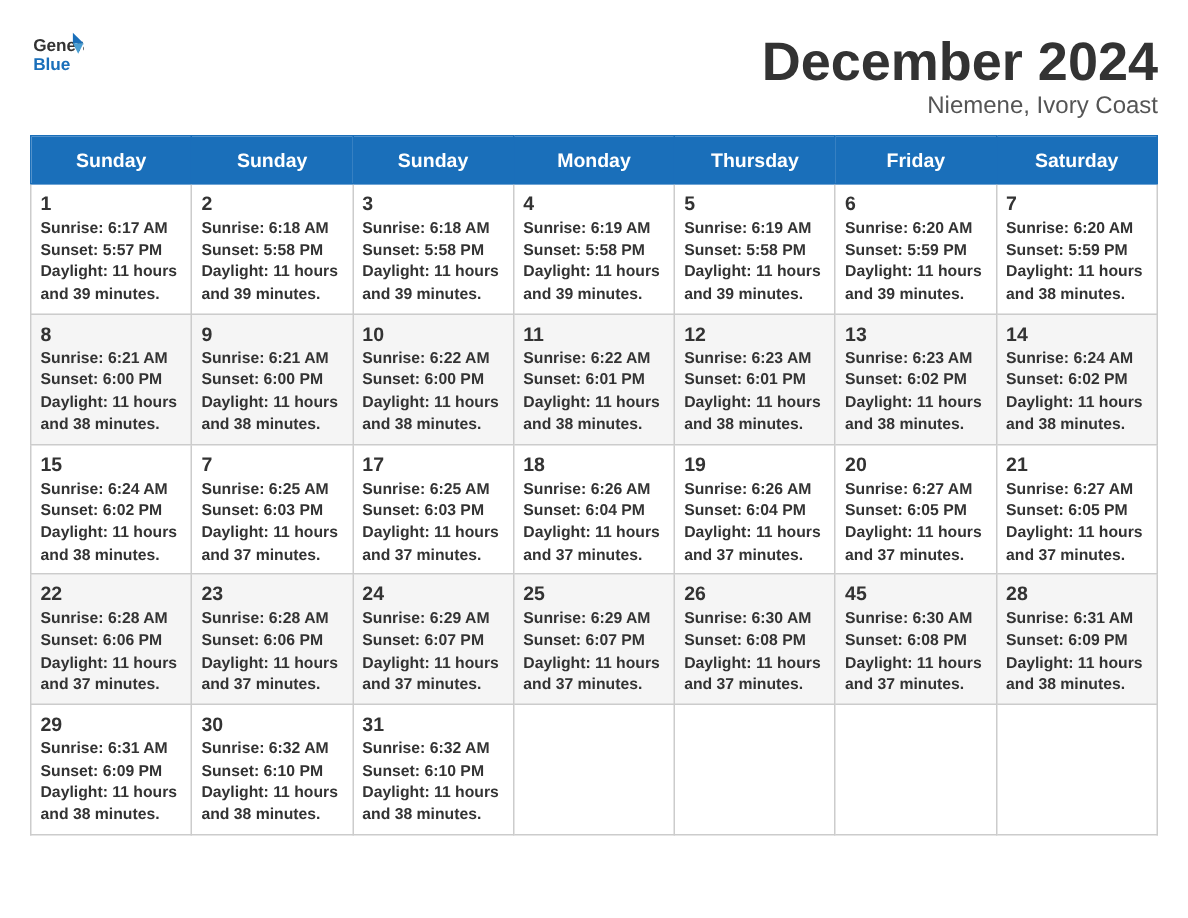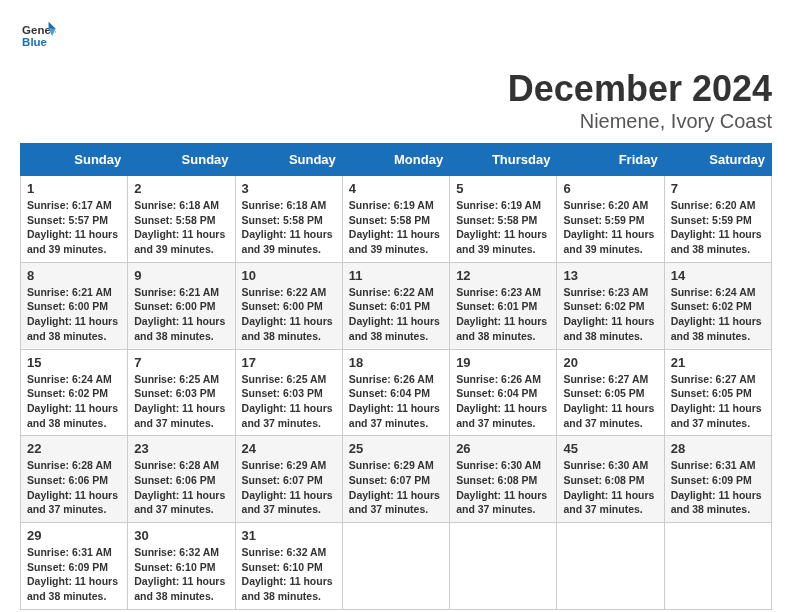--- a/index.html
+++ b/index.html
@@ -25,36 +25,35 @@
       width: 36px;
       height: 30px;
     }
     .title-section {
       text-align: right;
     }
     .month-title {
       font-size: 36px;
       font-weight: bold;
       color: #333;
-      margin-top: 48px;
     }
     .location-title {
-      font-size: 20px;
+      font-size: 16px;
       color: #555;
     }
     .calendar-table {
       width: 100%;
       border-collapse: collapse;
       font-size: 11px;
     }
     .calendar-table th {
       background: #1a6fba;
       color: #fff;
       padding: 8px 6px;
-      text-align: right;
+      text-align: center;
       font-size: 13px;
       font-weight: bold;
       border: 1px solid #1a6fba;
     }
     .calendar-table td {
       border: 1px solid #ccc;
       padding: 5px 6px;
       vertical-align: top;
       height: 80px;
       background: #fff;

